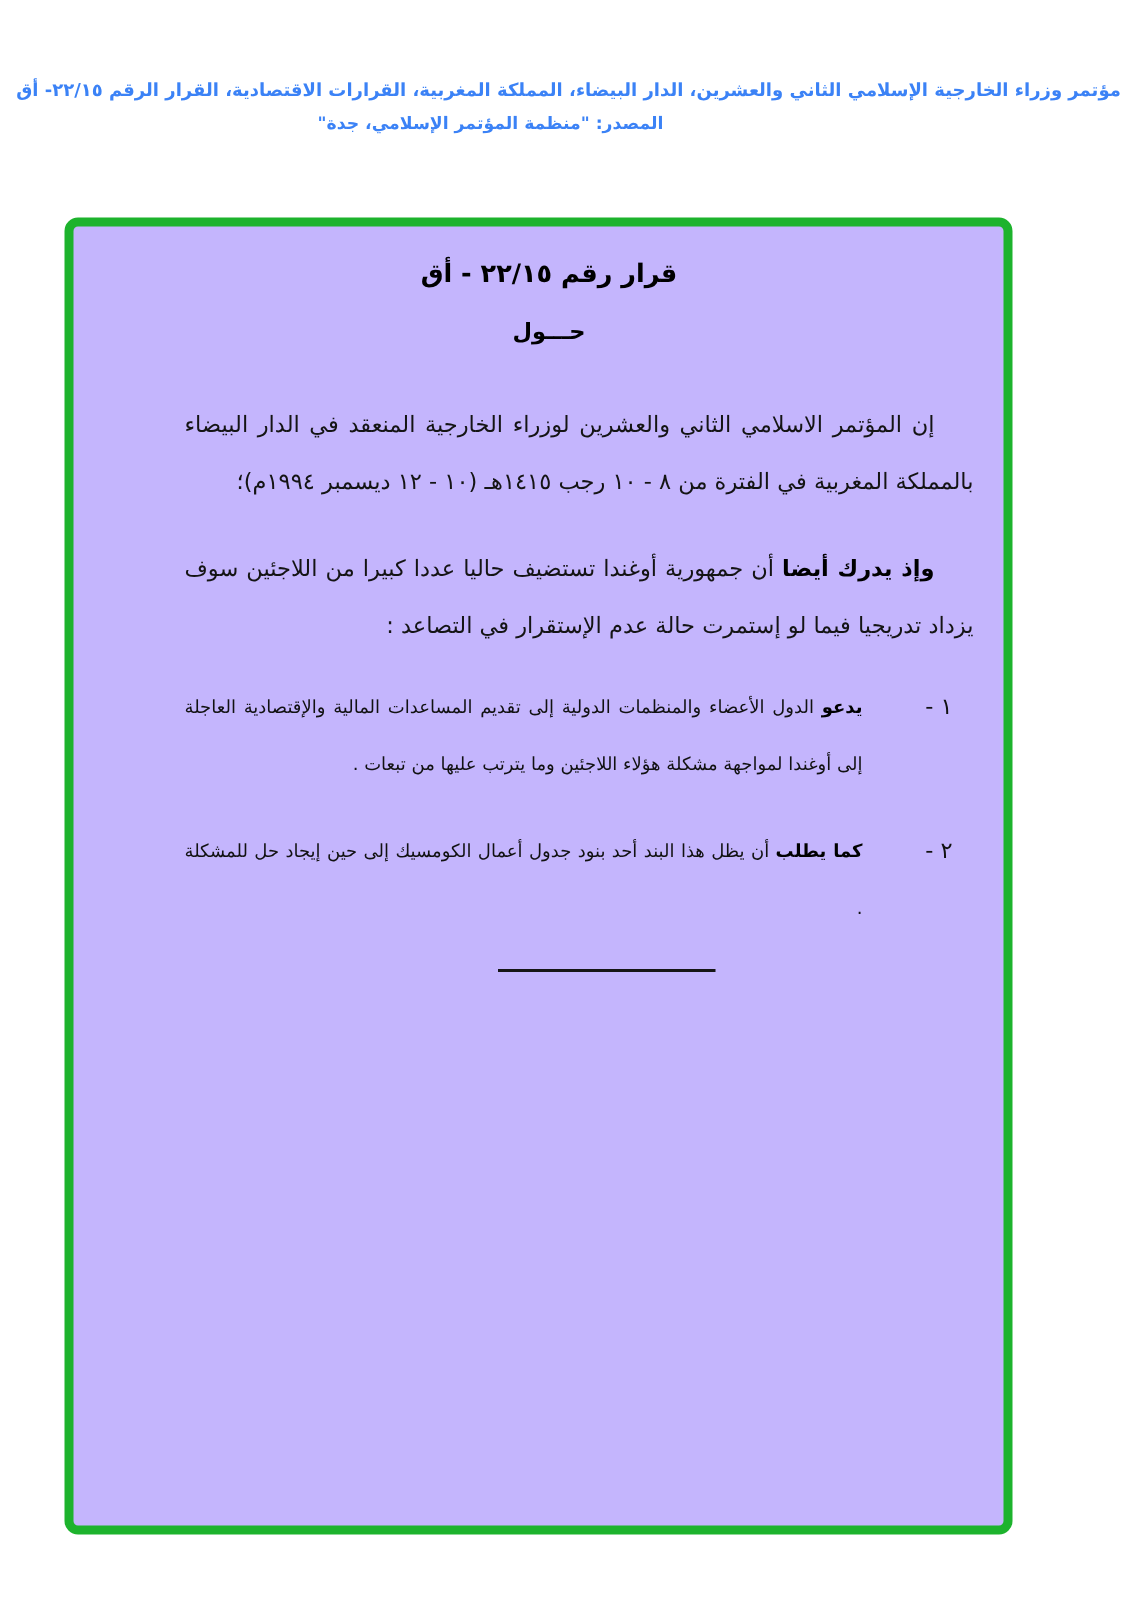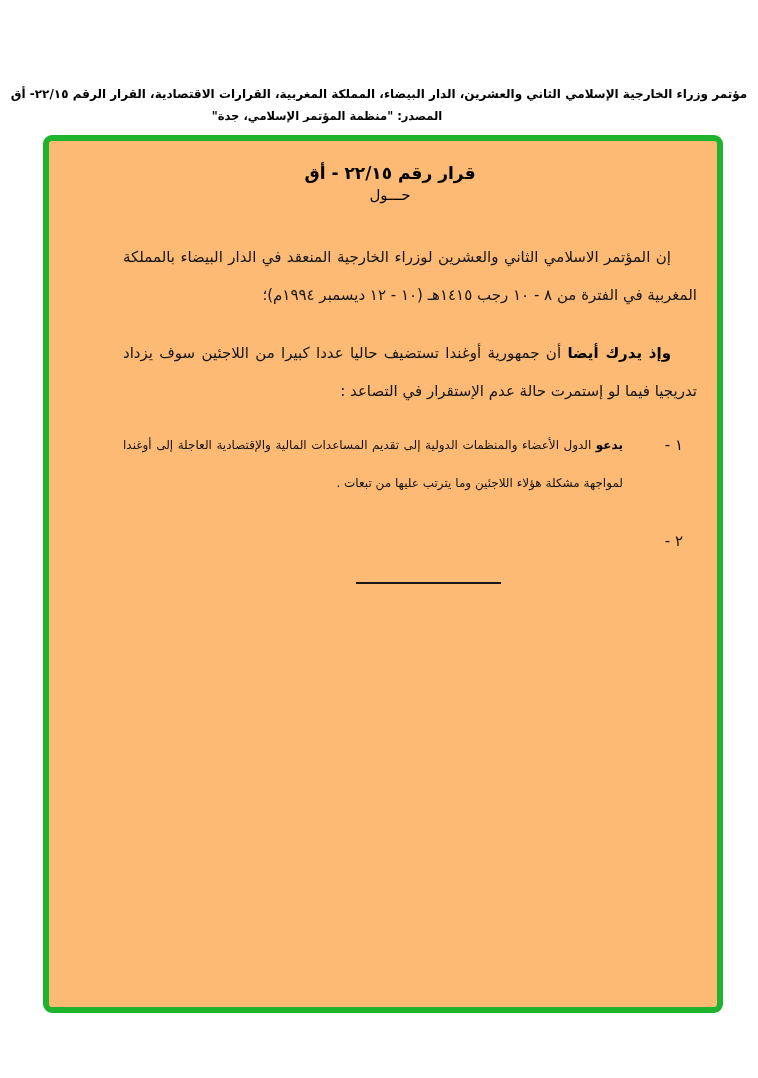--- a/index.html
+++ b/index.html
@@ -5,51 +5,51 @@
   * { margin: 0; padding: 0; box-sizing: border-box; }
   html, body { background: #ffffff; }
   body {
     width: 758px; height: 1078px;
     position: relative; overflow: hidden;
     font-family: "DejaVu Sans", sans-serif;
     color: #111111;
   }
   
   .page-header {
-    margin-top: 84px;
+    margin-top: 50px;
     direction: rtl;
     text-align: center;
     font-weight: bold;
-    color: #000000;
+    color: #3b82f6;
   }
   .citation-line {
     font-size: 12px;
     white-space: nowrap;
     line-height: 20px;
   }
   .source-line {
     font-size: 11.5px;
     line-height: 20px;
     margin-top: 2px;
     transform: translateX(-52px);
   }
   
   .doc-box {
     position: absolute;
-    left: 43px; top: 135px;
-    width: 680px; height: 878px;
+    left: 43px; top: 145px;
+    width: 632px; height: 878px;
     border: 6px solid #1db32d;
     border-radius: 9px;
-    background: #fdba74;
+    background: #c4b5fd;
     padding: 20px 20px 0 34px;
     direction: rtl;
   }
   .title-block { text-align: center; color: #000; }
   .title-resolution-number { font-size: 17px; font-weight: bold; line-height: 24px; }
-  .title-about { font-size: 15px; font-weight: normal; line-height: 20px; }
+  .title-about { font-size: 15px; font-weight: bold; line-height: 20px; margin-top: 16px; }
   .title-subject { font-size: 19px; font-weight: bold; line-height: 26px; margin-top: 9px; }
 
   .doc-content { margin-top: 33px; margin-left: 40px; }
 
   p.para {
     font-size: 15px;
     line-height: 38px;
     text-align: justify;
     text-indent: 26px;
     color: #141414;
@@ -110,18 +110,19 @@
 
     <p class="para para-3"><b>وإذ يدرك أيضا</b> <span>أن جمهورية أوغندا تستضيف حاليا عددا كبيرا من اللاجئين سوف يزداد تدريجيا فيما لو إستمرت حالة عدم الإستقرار في التصاعد :</span></p>
 
     <div class="item item-1">
       <span class="item-number">١ -</span>
       <p><b>يدعو</b> <span>الدول الأعضاء والمنظمات الدولية إلى تقديم المساعدات المالية والإقتصادية العاجلة إلى أوغندا لمواجهة مشكلة هؤلاء اللاجئين وما يترتب عليها من تبعات .</span></p>
     </div>
 
     <div class="item item-2">
       <span class="item-number">٢ -</span>
+      <p><b>كما يطلب</b> <span>أن يظل هذا البند أحد بنود جدول أعمال الكومسيك إلى حين إيجاد حل للمشكلة .</span></p>
     </div>
 
     <div class="separator-line"></div>
 
   </div>
 </main>
 
 </body></html>

